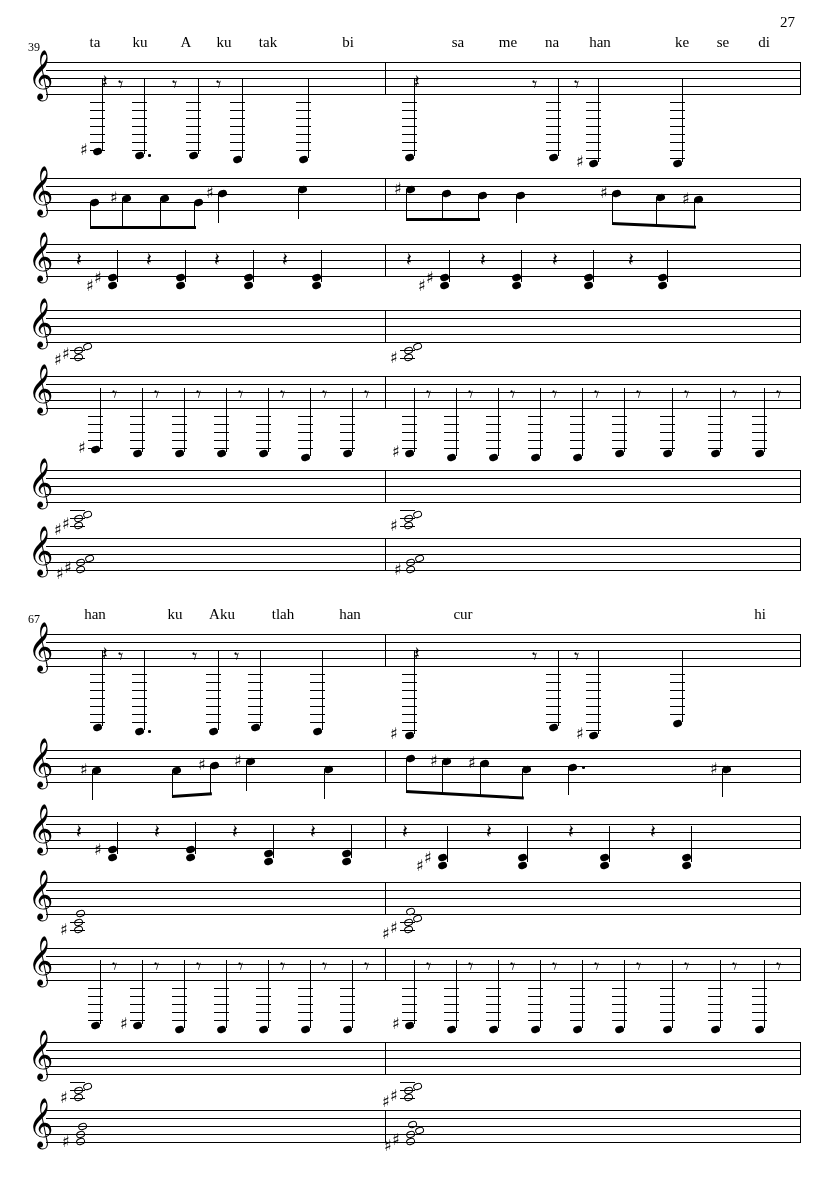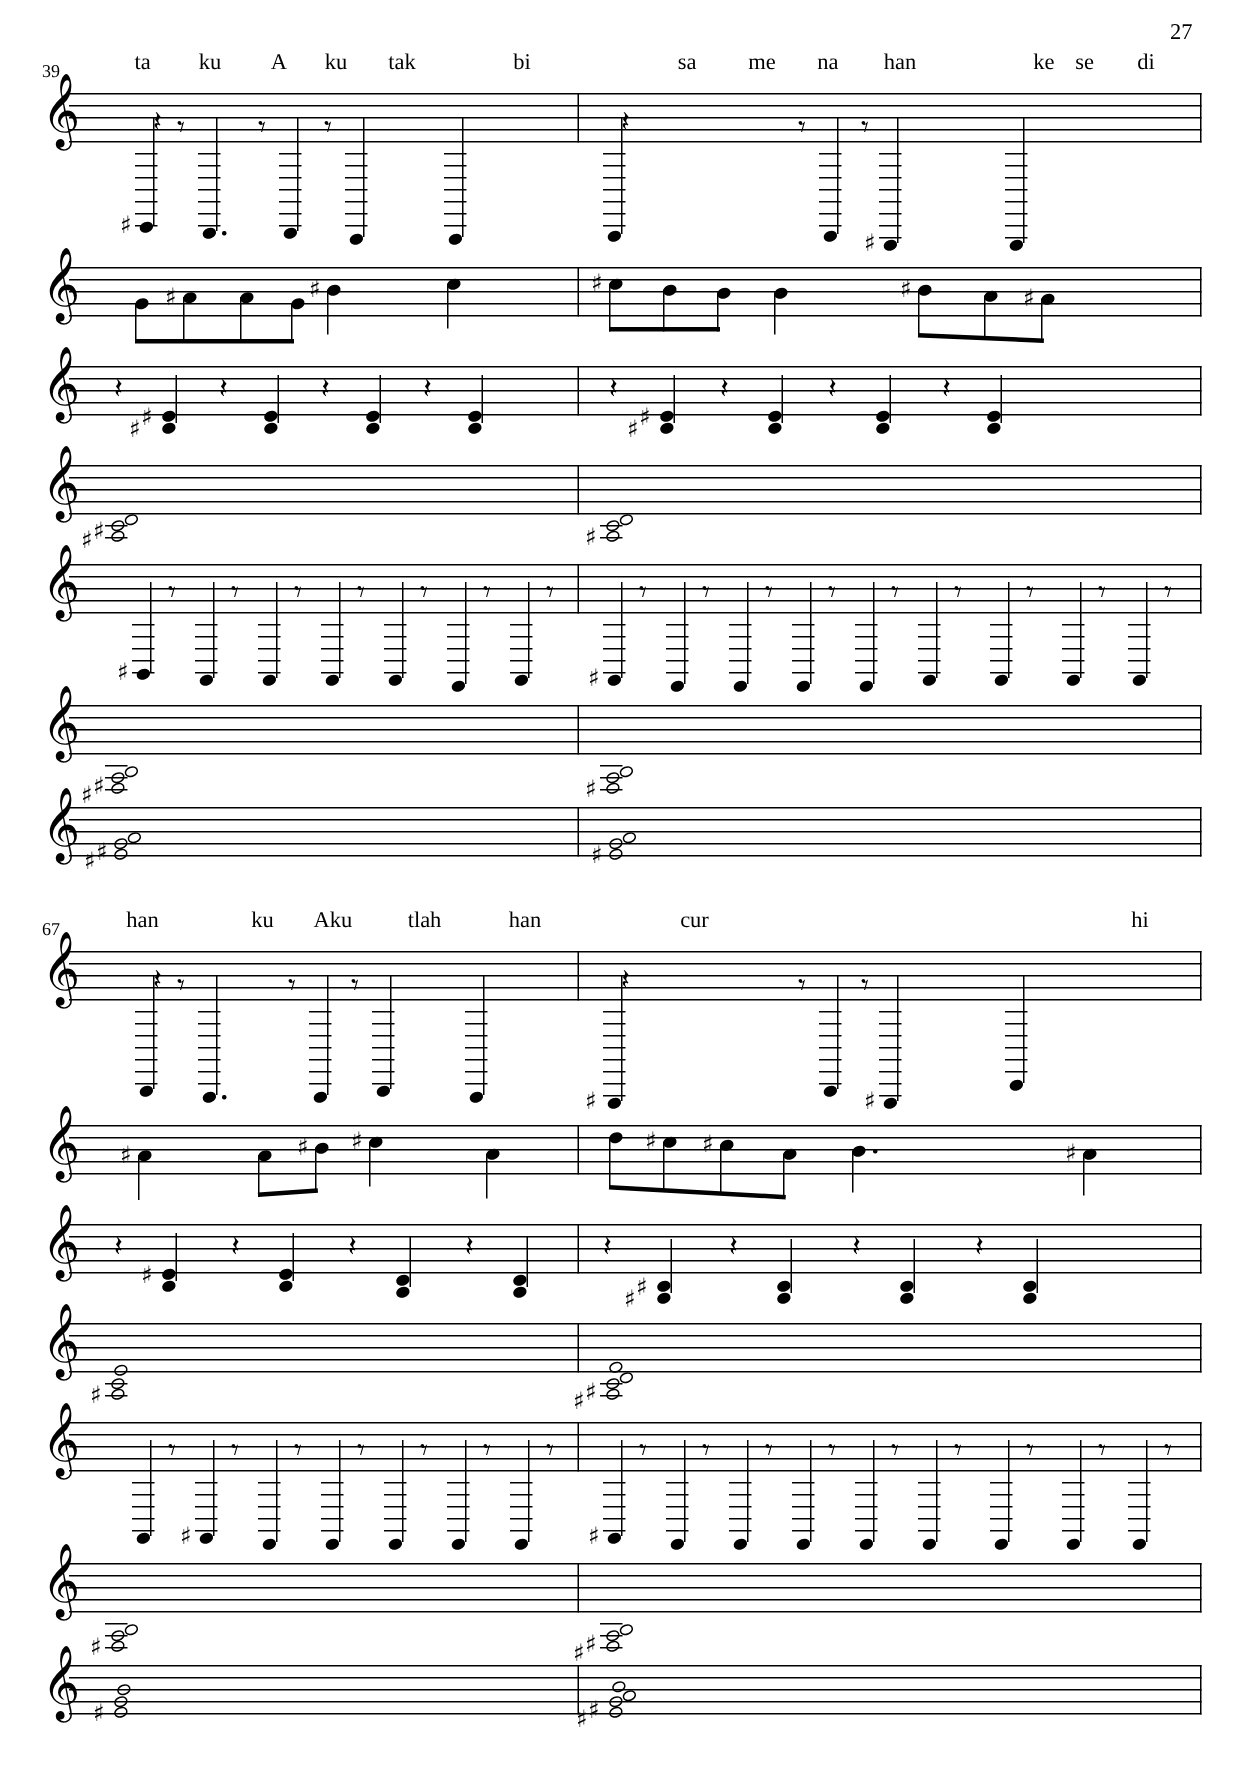--- a/index.html
+++ b/index.html
@@ -155,21 +155,21 @@
       <div class="lyric" style="left:95px;">ta</div>
       <div class="lyric" style="left:140px;">ku</div>
       <div class="lyric" style="left:186px;">A</div>
       <div class="lyric" style="left:224px;">ku</div>
       <div class="lyric" style="left:268px;">tak</div>
       <div class="lyric" style="left:348px;">bi</div>
       <div class="lyric" style="left:458px;">sa</div>
       <div class="lyric" style="left:508px;">me</div>
       <div class="lyric" style="left:552px;">na</div>
       <div class="lyric" style="left:600px;">han</div>
-      <div class="lyric" style="left:696px;">ke</div>
+      <div class="lyric" style="left:682px;">ke</div>
       <div class="lyric" style="left:723px;">se</div>
       <div class="lyric" style="left:764px;">di</div>
     </div>
 
     <div class="staff" style="top:34px;">
       <div class="line l0"></div>
       <div class="line l1"></div>
       <div class="line l2"></div>
       <div class="line l3"></div>
       <div class="line l4"></div>

